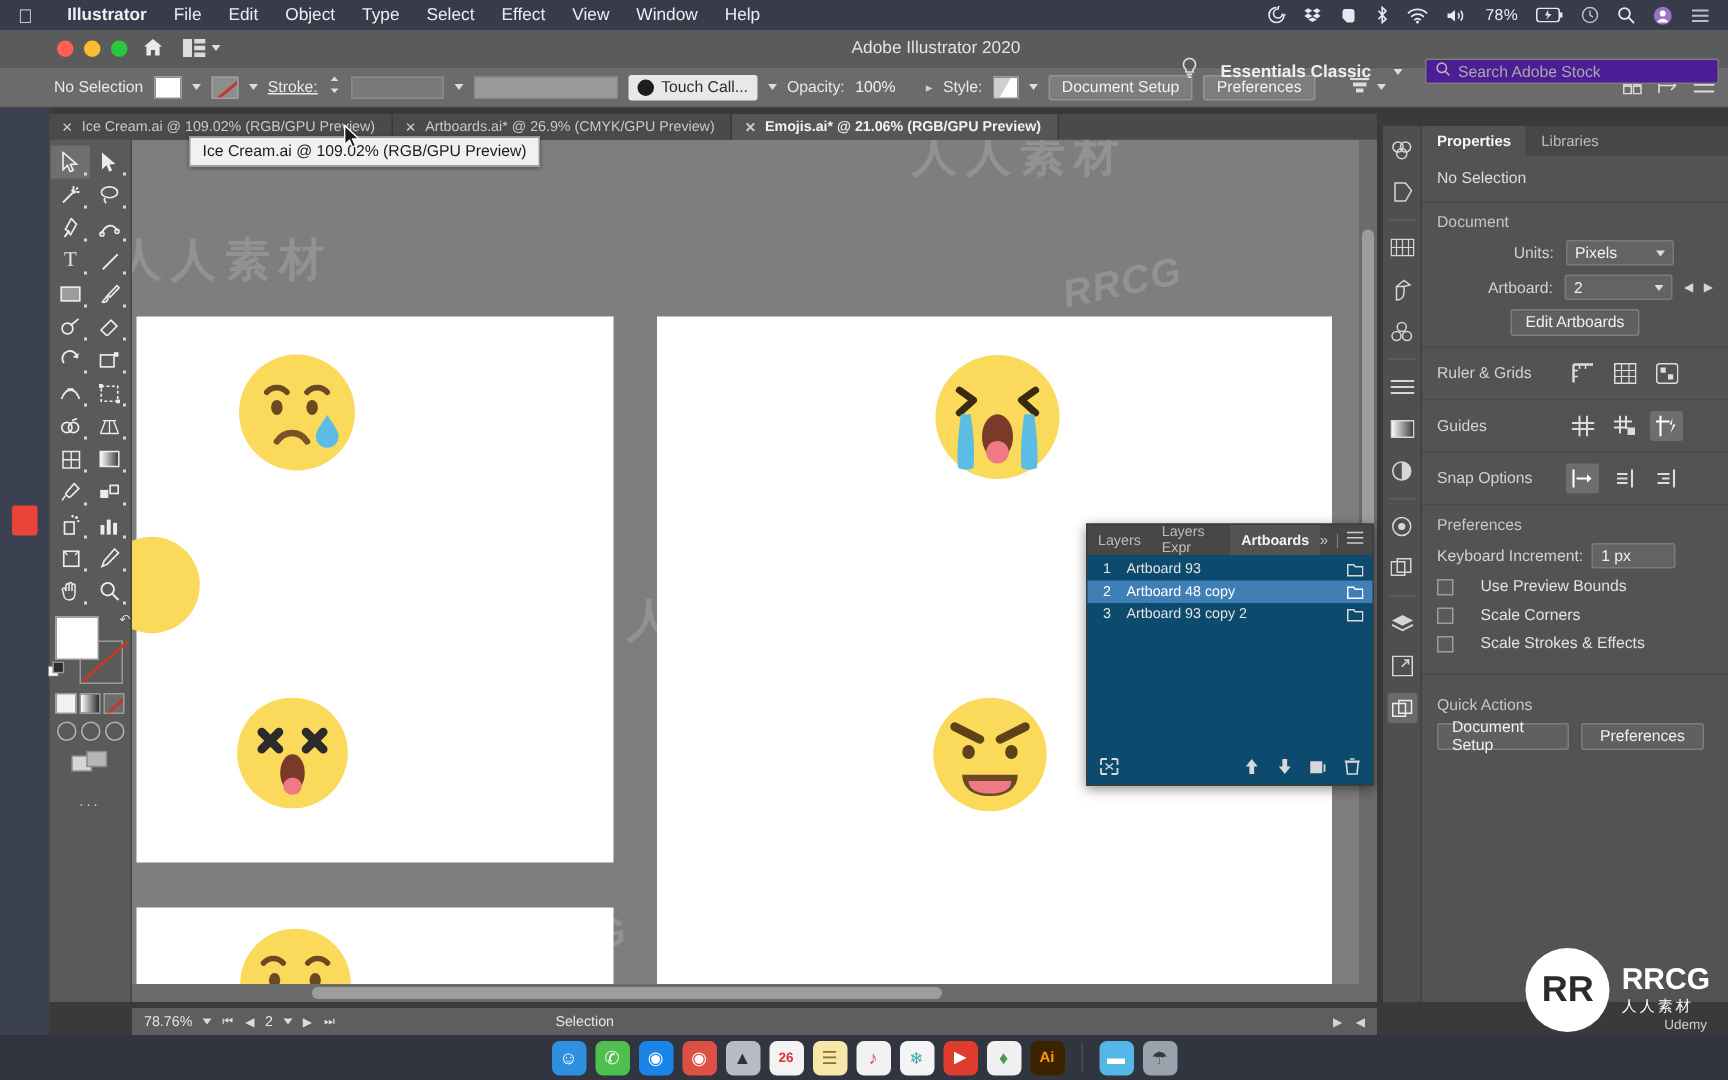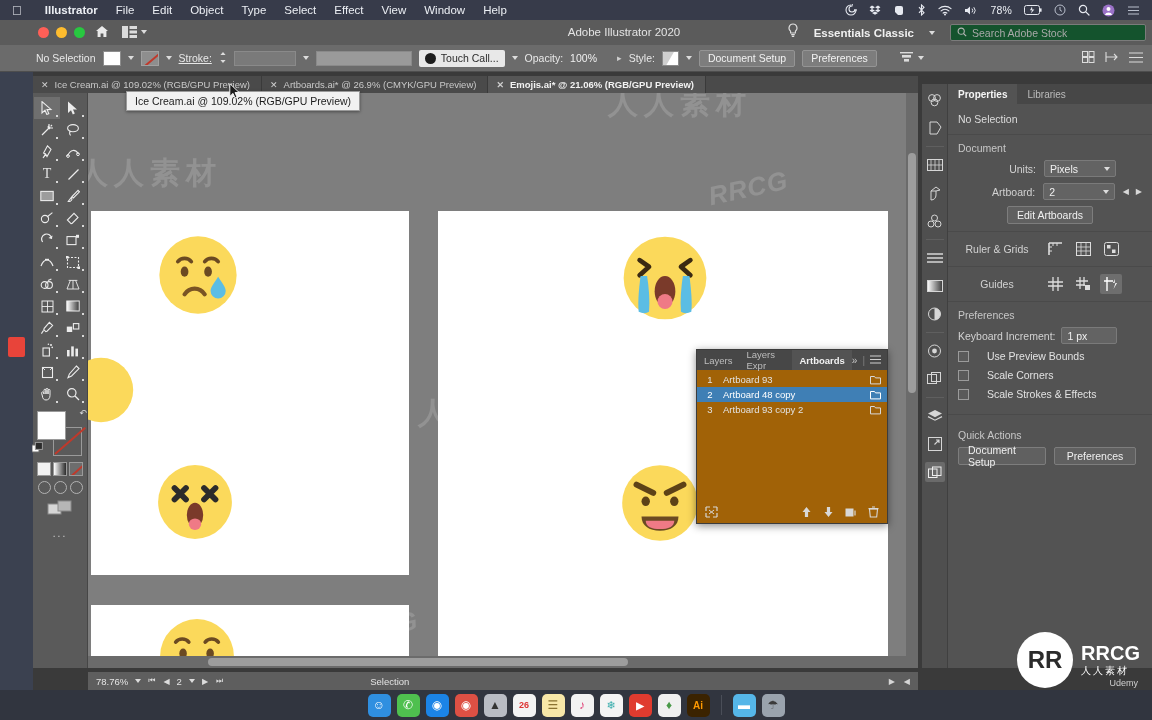--- a/index.html
+++ b/index.html
@@ -32,24 +32,24 @@
   }
   .traffic { position: absolute; left: 38px; top: 7px; display: flex; gap: 7px; }
   .traffic i { width: 11px; height: 11px; border-radius: 50%; display: block; }
   .tl-home { position: absolute; left: 95px; top: 5px; color: #e8e8e8; font-size: 13px; }
   .tl-arrange { position: absolute; left: 122px; top: 6px; display: flex; align-items: center; gap: 4px; color: #dcdcdc; }
   .apptitle {
     position: absolute; left: 0; top: 0; width: 1152px; height: 24px;
     display: flex; align-items: center; justify-content: center;
     color: #e4e4e4; font-size: 11.5px; margin-left: 48px;
   }
-  .tb-right { position: absolute; right: 6px; top: 0; height: 25px; display: flex; align-items: center; gap: 15px; }
+  .tb-right { position: absolute; right: 6px; top: 15px; height: 25px; display: flex; align-items: center; gap: 15px; }
   .ws-name { color: #f0f0f0; font-size: 11.5px; font-weight: bold; }
   .stock-search {
-    width: 196px; height: 17px; background: #14532d; border: 1px solid #7b7b7b;
+    width: 196px; height: 17px; background: #4c1d95; border: 1px solid #7b7b7b;
     border-radius: 2px; display: flex; align-items: center; padding: 0 6px; gap: 5px;
     color: #a9a9a9; font-size: 10.5px;
   }
 
   
   .ctrlbar {
     position: absolute; left: 0; top: 45px; width: 1152px; height: 27px;
     background: #6b6b6b; border-bottom: 1px solid #4e4e4e;
     display: flex; align-items: center; gap: 7px; padding-left: 36px;
     color: #e6e6e6; font-size: 10.5px; z-index: 50;
@@ -147,22 +147,22 @@
   .wm.rrcg { font-size: 26px; letter-spacing: 1px; font-style: italic; }
 
   
   .vscroll { position: absolute; right: 0; top: 0; width: 12px; height: 575px; background: #6b6b6b; }
   .vscroll i { position: absolute; left: 2px; top: 60px; width: 8px; height: 240px; background: #9d9d9d; border-radius: 4px; display: block; }
   .hscroll { position: absolute; left: 0; bottom: 0; height: 12px; width: 830px; background: #6b6b6b; }
   .hscroll i { position: absolute; top: 2px; left: 120px; width: 420px; height: 8px; background: #9d9d9d; border-radius: 4px; display: block; }
 
   
   .abpanel {
-    position: absolute; left: 696px; top: 349px; width: 192px; height: 175px;
-    background: #a16207; border: 1px solid #3c3c3c; z-index: 45;
+    position: absolute; left: 724px; top: 349px; width: 192px; height: 175px;
+    background: #0c4a6e; border: 1px solid #3c3c3c; z-index: 45;
     box-shadow: 0 2px 8px rgba(0,0,0,.45);
   }
   .ab-tabs { height: 20px; background: #474747; display: flex; align-items: stretch; font-size: 9.5px; }
   .ab-tab { display: flex; align-items: center; padding: 0 7px; color: #bdbdbd; }
   .ab-tab.active { background: #535353; color: #f2f2f2; font-weight: bold; }
   .ab-tabs .spacer { margin-left: auto; display: flex; align-items: center; gap: 5px; padding-right: 6px; color: #c9c9c9; font-size: 10px; }
   .ab-list { padding-top: 2px; }
   .ab-row {
     height: 15px; display: flex; align-items: center; color: #e2e2e2; font-size: 9.5px;
   }
@@ -197,21 +197,21 @@
   .pfield {
     width: 72px; height: 17px; background: #636363; border: 1px solid #7a7a7a; border-radius: 2px;
     display: flex; align-items: center; justify-content: space-between; padding: 0 5px; color: #f0f0f0; font-size: 10.5px;
   }
   .stepper { display: flex; gap: 7px; margin-left: 8px; color: #d8d8d8; font-size: 8px; }
   .pbtn {
     height: 18px; padding: 0 9px; background: #606060; border: 1px solid #7d7d7d; border-radius: 2px;
     color: #f0f0f0; font-size: 10.5px; display: inline-flex; align-items: center;
   }
   .icon-row { display: flex; align-items: center; }
-  .icon-row .lbl { width: 86px; padding-right: 8px; color: #d2d2d2; text-align: center; }
+  .icon-row .lbl { width: 86px; padding-right: 8px; color: #d2d2d2; }
   .ibox { width: 22px; height: 20px; display: flex; align-items: center; justify-content: center; color: #ddd; margin-right: 6px; }
   .ibox.on { background: #6e6e6e; border-radius: 2px; }
   .chk { display: flex; align-items: center; gap: 18px; margin-bottom: 7px; color: #e2e2e2; }
   .chk i { width: 11px; height: 11px; border: 1px solid #9b9b9b; background: #5a5a5a; display: block; }
   .qa-btns { display: flex; gap: 8px; }
 
   
   .statusbar {
     position: absolute; left: 88px; top: 672px; width: 830px; height: 18px;
     background: #5e5e5e; display: flex; align-items: center; gap: 7px;
@@ -1014,20 +1014,44 @@
         </span>
         <span class="ibox on">
           <svg width="15" height="14" viewBox="0 0 15 14">
               <path d="M3 0v14M0 4h9" stroke="#fff" stroke-width="1.4"></path>
               <path d="M11 2l-2 4h2.5L9.5 12 13 6h-2.4z" fill="#fff"></path>
             </svg>
         </span>
       </div>
     </div>
 
+    <div class="psec">
+      <div class="icon-row">
+        <span class="lbl">Snap Options</span>
+        <span class="ibox on">
+          <svg width="16" height="14" viewBox="0 0 16 14">
+              <path d="M2 1v12" stroke="#fff" stroke-width="1.4"></path>
+              <path d="M4 7h7" stroke="#fff" stroke-width="1.3"></path>
+              <path d="M11 4.2 14 7l-3 2.8z" fill="#fff"></path>
+            </svg>
+        </span>
+        <span class="ibox">
+          <svg width="16" height="14" viewBox="0 0 16 14">
+              <path d="M13 1v12" stroke="#ddd" stroke-width="1.4"></path>
+              <path d="M3 4h7M3 7h7M3 10h7" stroke="#ddd" stroke-width="1.2"></path>
+            </svg>
+        </span>
+        <span class="ibox">
+          <svg width="16" height="14" viewBox="0 0 16 14">
+              <path d="M13 1v12" stroke="#ddd" stroke-width="1.4"></path>
+              <path d="M2 4h8M5 7h5M2 10h8" stroke="#ddd" stroke-width="1.2"></path>
+            </svg>
+        </span>
+      </div>
+    </div>
 
     <div class="psec">
       <div class="psec-title">Preferences</div>
       <div class="prow">
         <span style="color:#d2d2d2;margin-right:6px">Keyboard Increment:</span>
         <span class="pfield" style="width:56px">
           <span>1 px</span>
         </span>
       </div>
       <div class="chk">

